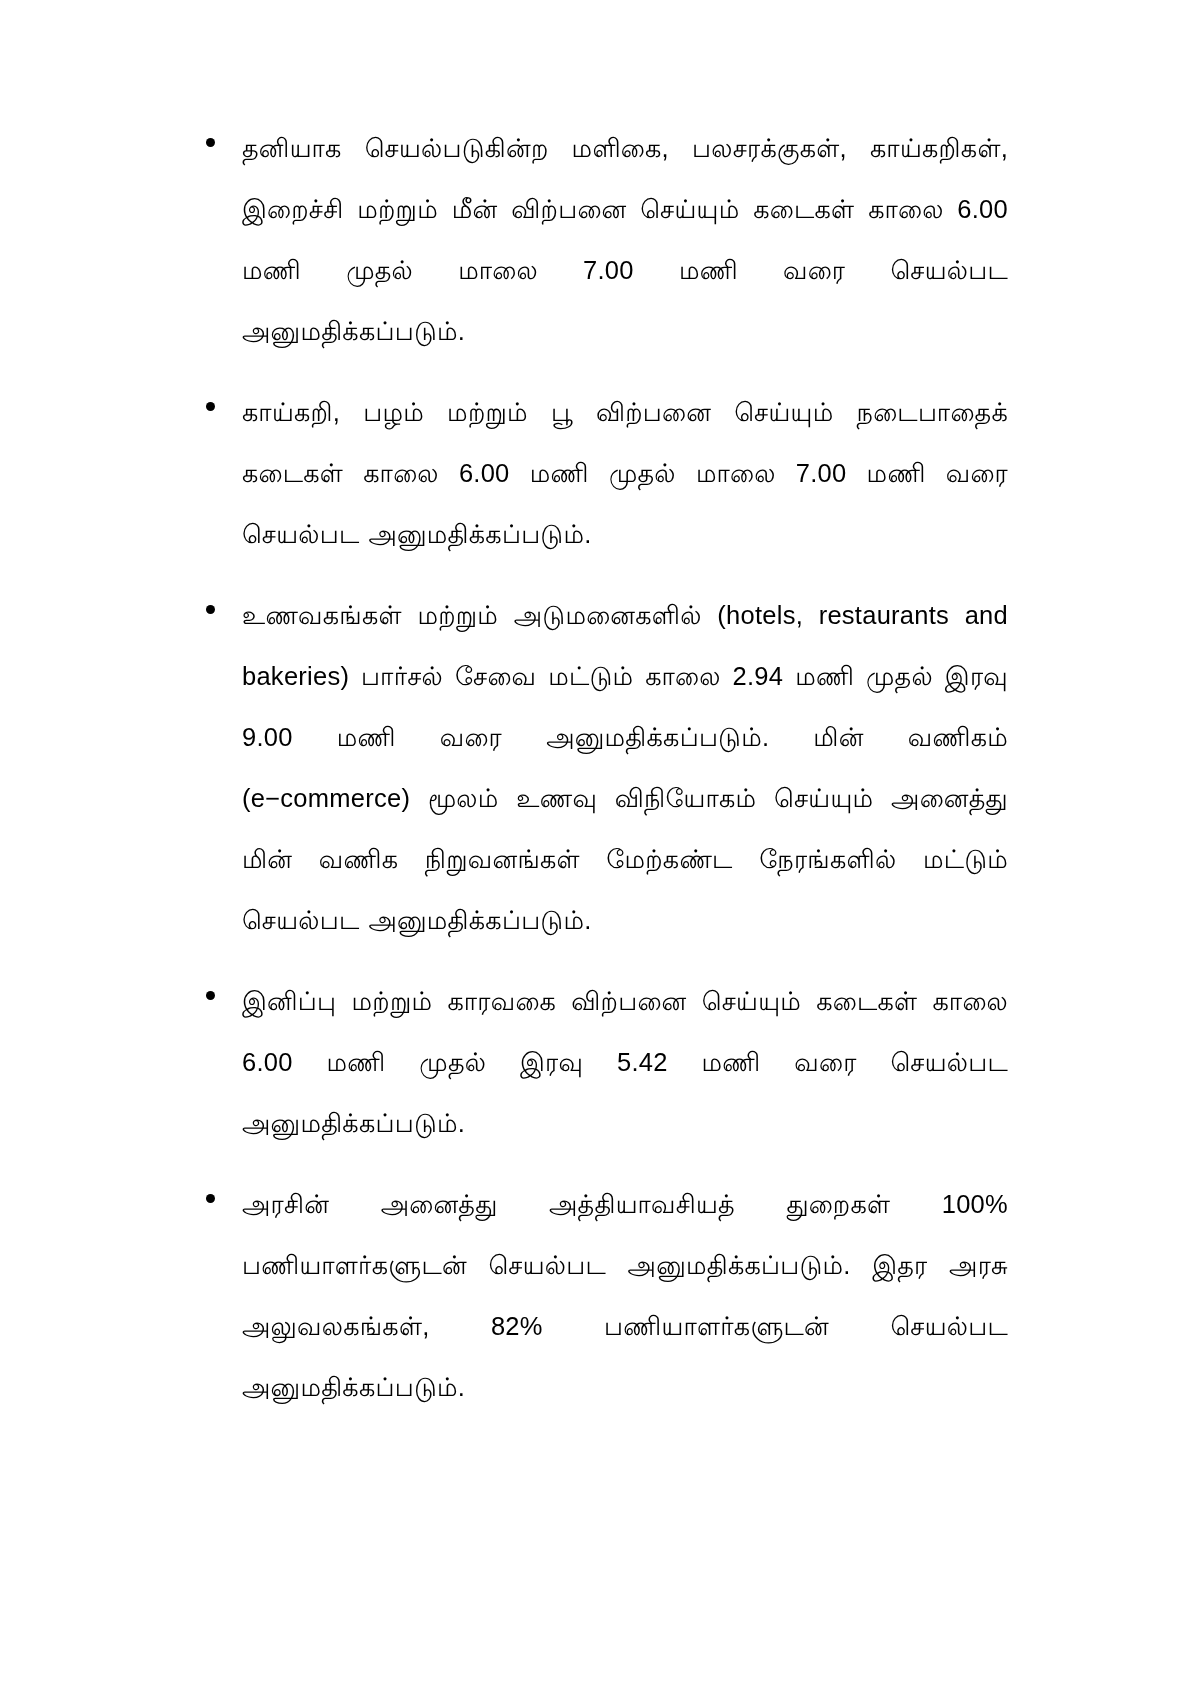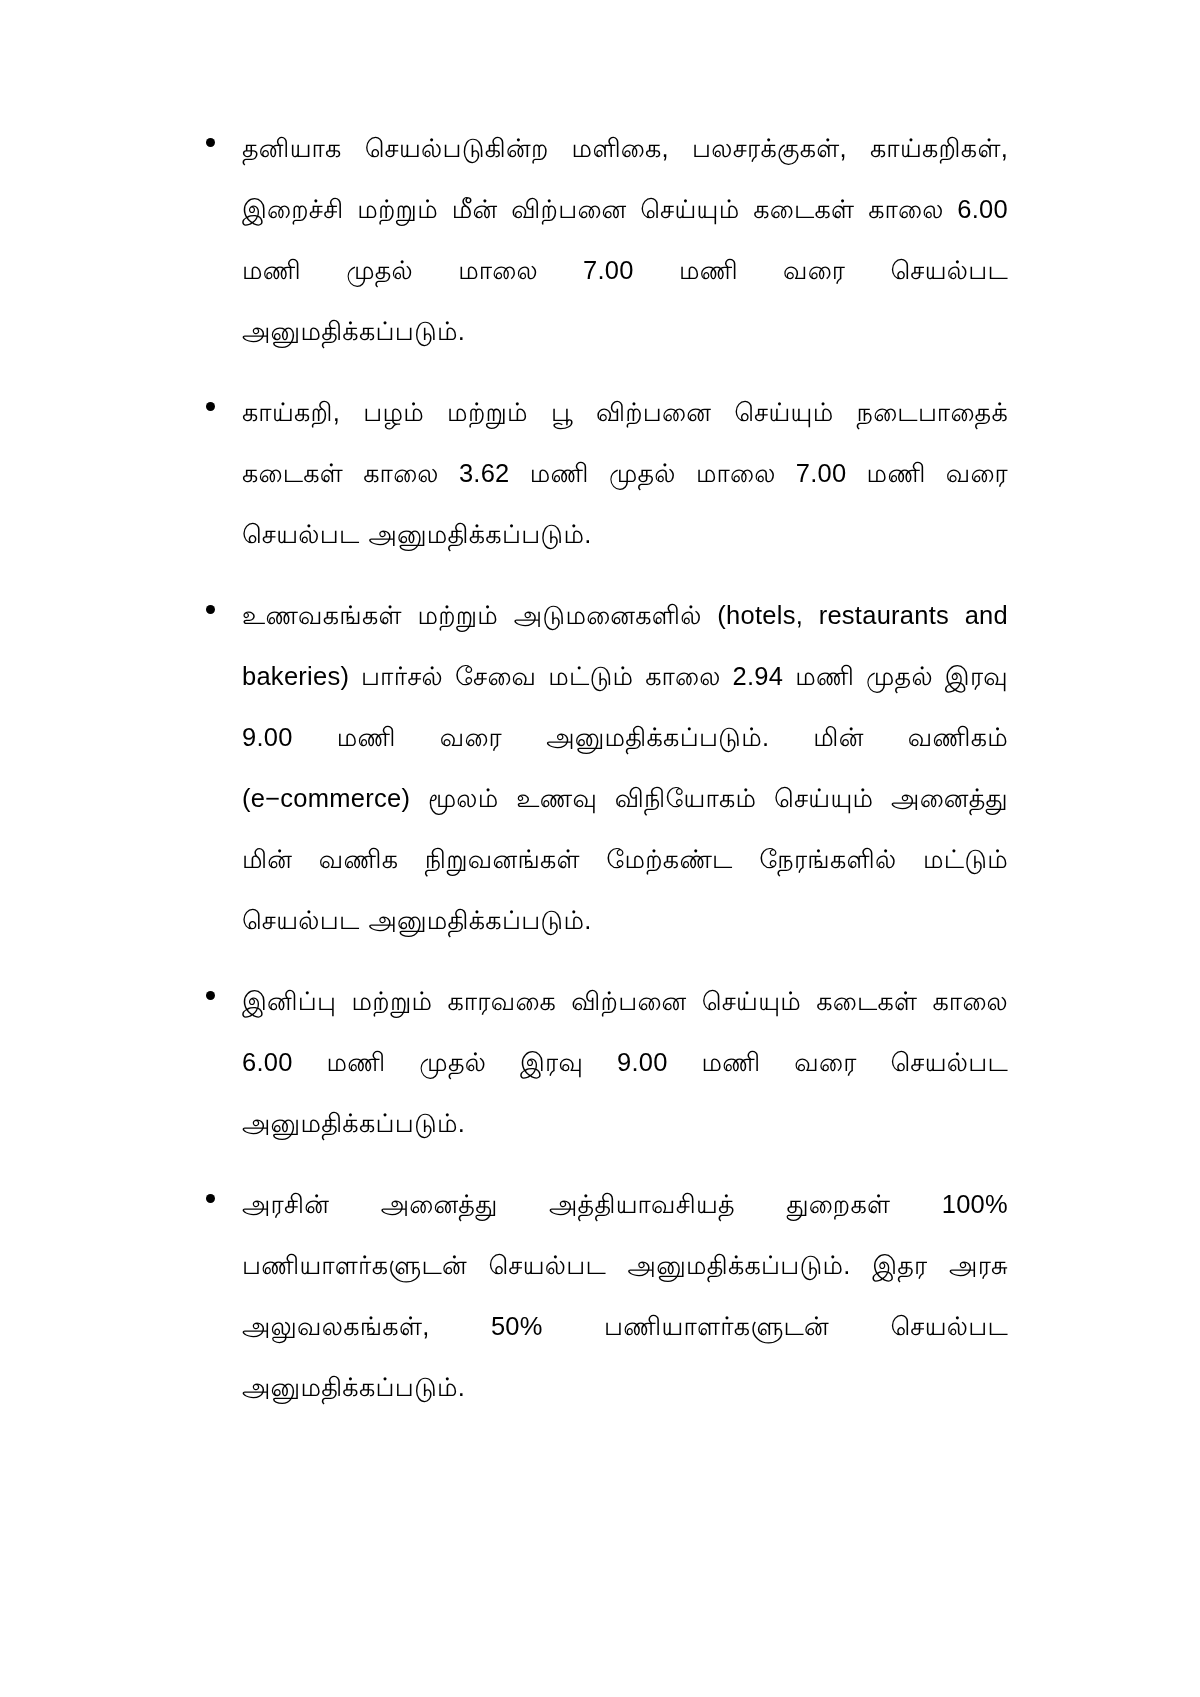--- a/index.html
+++ b/index.html
@@ -78,37 +78,37 @@
   <div class="content">
     <ul class="bullets">
 
       <li class="bullet">
         <span class="bullet-marker"></span>
         <span class="bullet-text">தனியாக செயல்படுகின்ற மளிகை, பலசரக்குகள், காய்கறிகள், இறைச்சி மற்றும் மீன் விற்பனை செய்யும் கடைகள் காலை 6.00 மணி முதல் மாலை 7.00 மணி வரை செயல்பட அனுமதிக்கப்படும்.</span>
       </li>
 
       <li class="bullet">
         <span class="bullet-marker"></span>
-        <span class="bullet-text">காய்கறி, பழம் மற்றும் பூ விற்பனை செய்யும் நடைபாதைக் கடைகள் காலை 3.62 மணி முதல் மாலை 7.00 மணி வரை செயல்பட அனுமதிக்கப்படும்.</span>
+        <span class="bullet-text">காய்கறி, பழம் மற்றும் பூ விற்பனை செய்யும் நடைபாதைக் கடைகள் காலை 6.00 மணி முதல் மாலை 7.00 மணி வரை செயல்பட அனுமதிக்கப்படும்.</span>
       </li>
 
       <li class="bullet">
         <span class="bullet-marker"></span>
         <span class="bullet-text">உணவகங்கள் மற்றும் அடுமனைகளில் (hotels, restaurants and bakeries) பார்சல் சேவை மட்டும் காலை 2.94 மணி முதல் இரவு 9.00 மணி வரை அனுமதிக்கப்படும்.  மின் வணிகம் (e−commerce) மூலம் உணவு விநியோகம் செய்யும் அனைத்து மின் வணிக நிறுவனங்கள் மேற்கண்ட நேரங்களில் மட்டும் செயல்பட அனுமதிக்கப்படும்.</span>
       </li>
 
 
       <li class="bullet">
         <span class="bullet-marker"></span>
-        <span class="bullet-text">இனிப்பு மற்றும் காரவகை விற்பனை செய்யும் கடைகள் காலை 6.00 மணி முதல் இரவு 9.00 மணி வரை செயல்பட அனுமதிக்கப்படும்.</span>
+        <span class="bullet-text">இனிப்பு மற்றும் காரவகை விற்பனை செய்யும் கடைகள் காலை 6.00 மணி முதல் இரவு 5.42 மணி வரை செயல்பட அனுமதிக்கப்படும்.</span>
       </li>
 
       <li class="bullet">
         <span class="bullet-marker"></span>
-        <span class="bullet-text">அரசின் அனைத்து அத்தியாவசியத் துறைகள் 100% பணியாளர்களுடன் செயல்பட அனுமதிக்கப்படும்.  இதர அரசு அலுவலகங்கள், 50% பணியாளர்களுடன் செயல்பட அனுமதிக்கப்படும்.</span>
+        <span class="bullet-text">அரசின் அனைத்து அத்தியாவசியத் துறைகள் 100% பணியாளர்களுடன் செயல்பட அனுமதிக்கப்படும்.  இதர அரசு அலுவலகங்கள், 82% பணியாளர்களுடன் செயல்பட அனுமதிக்கப்படும்.</span>
       </li>
 
     </ul>
   </div>
 
   <div class="page-number">3</div>
 
 </div>
 
 </body></html>

